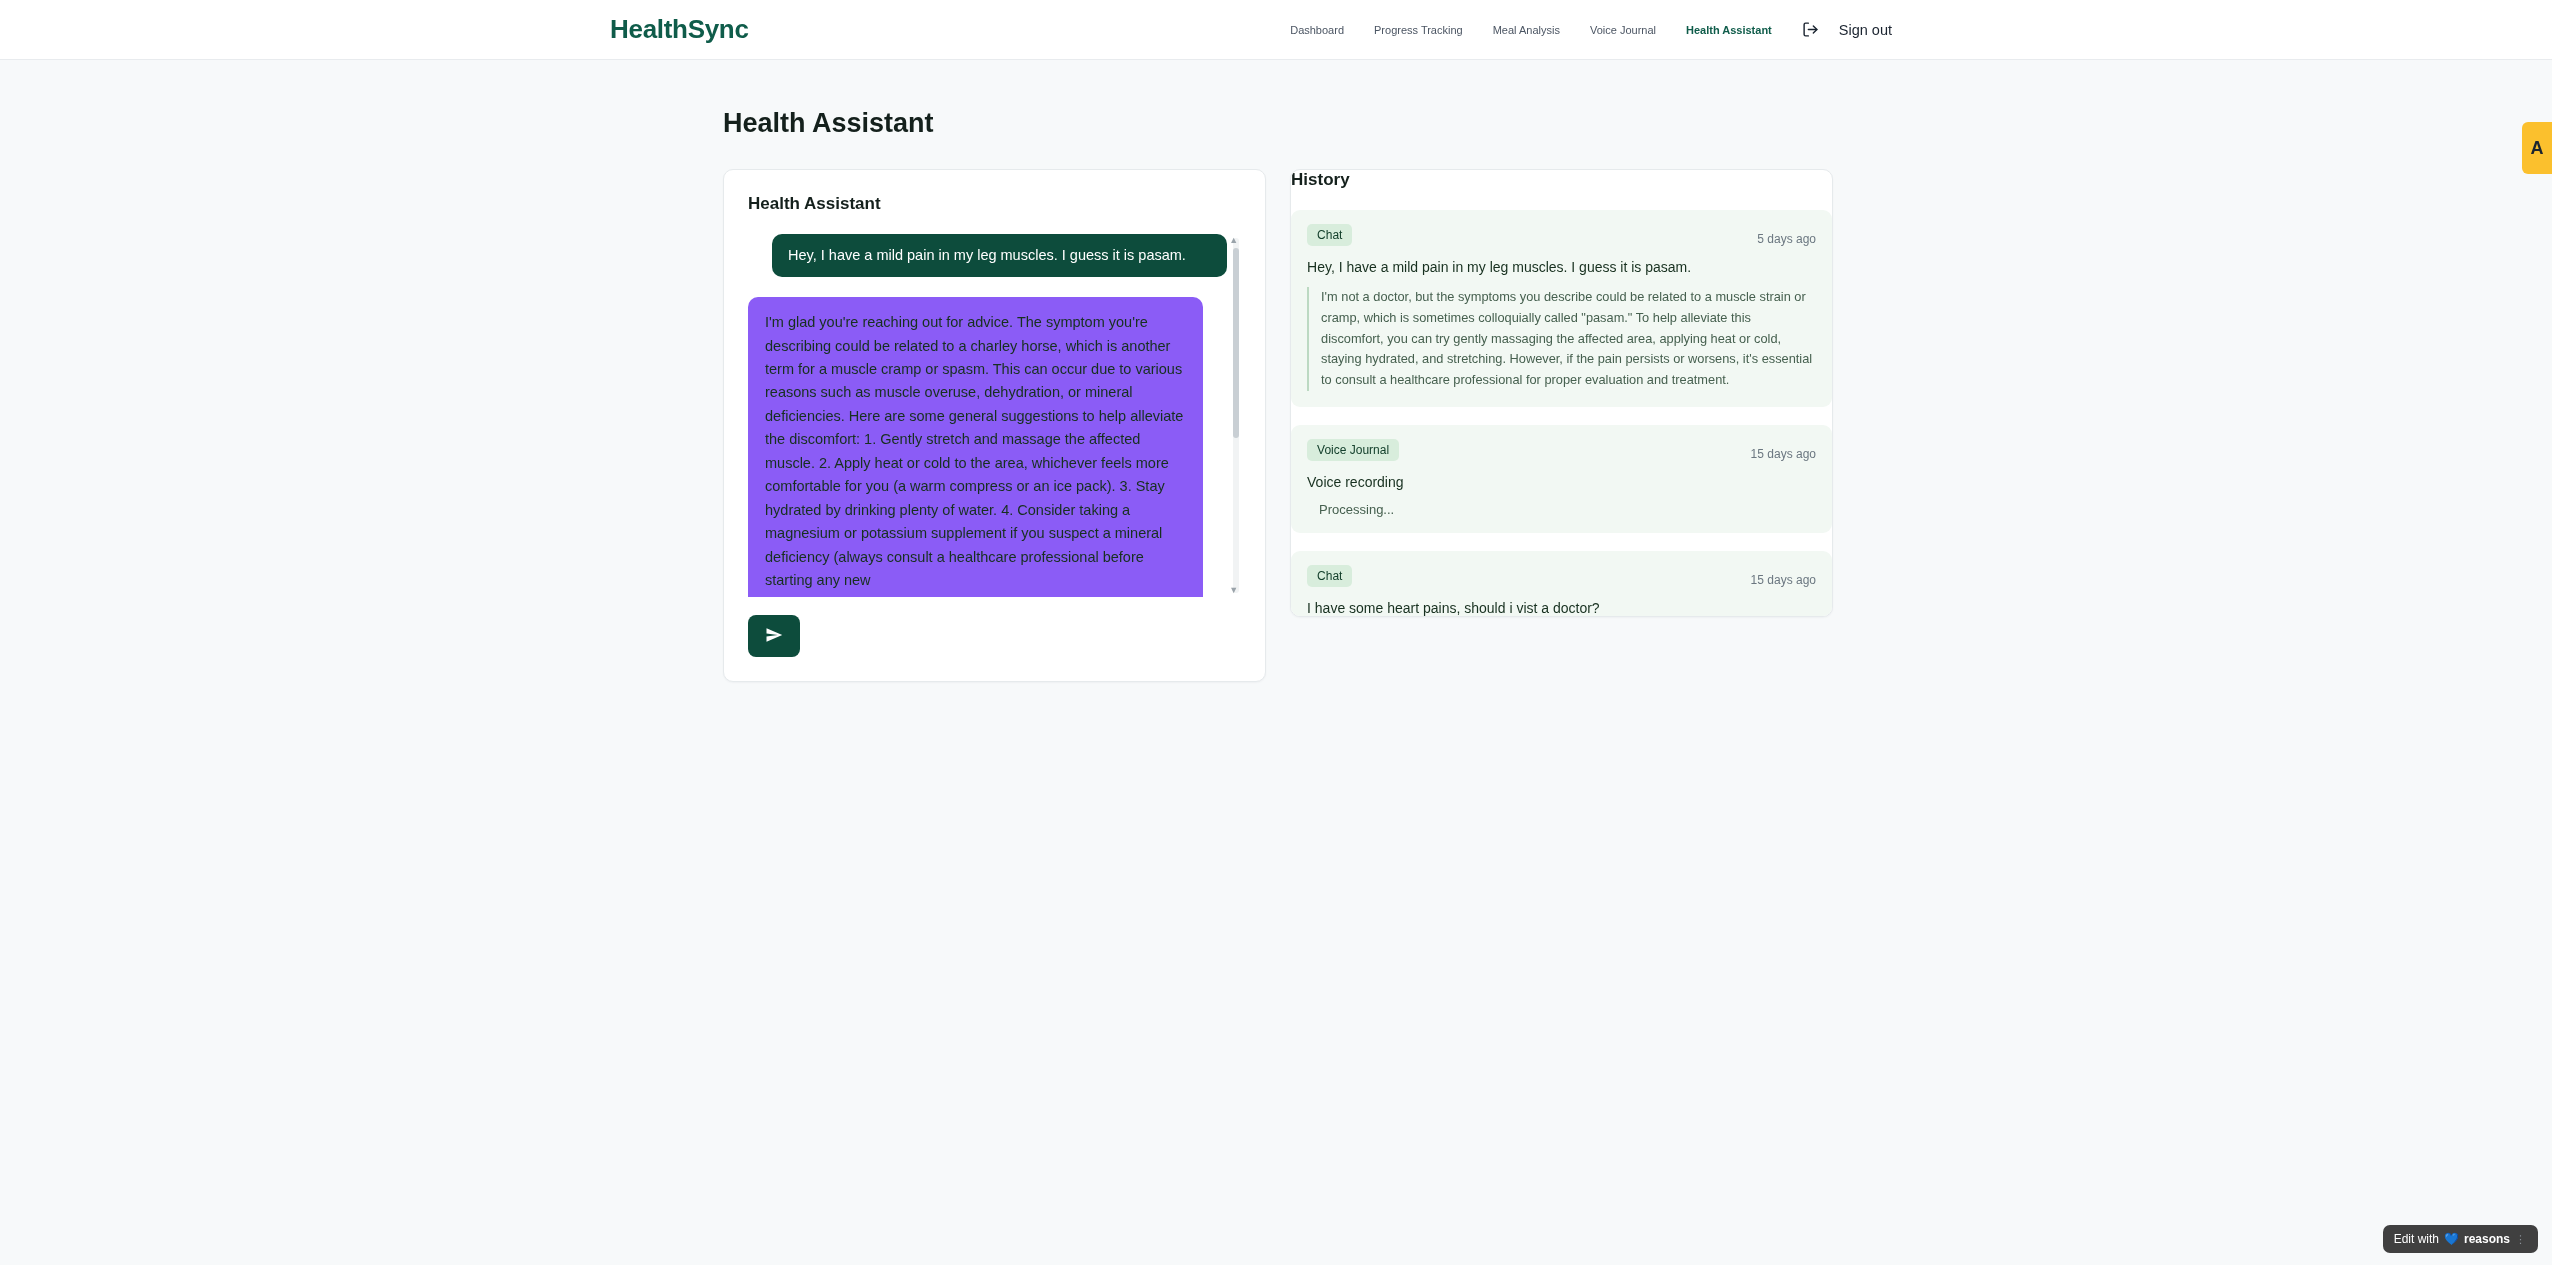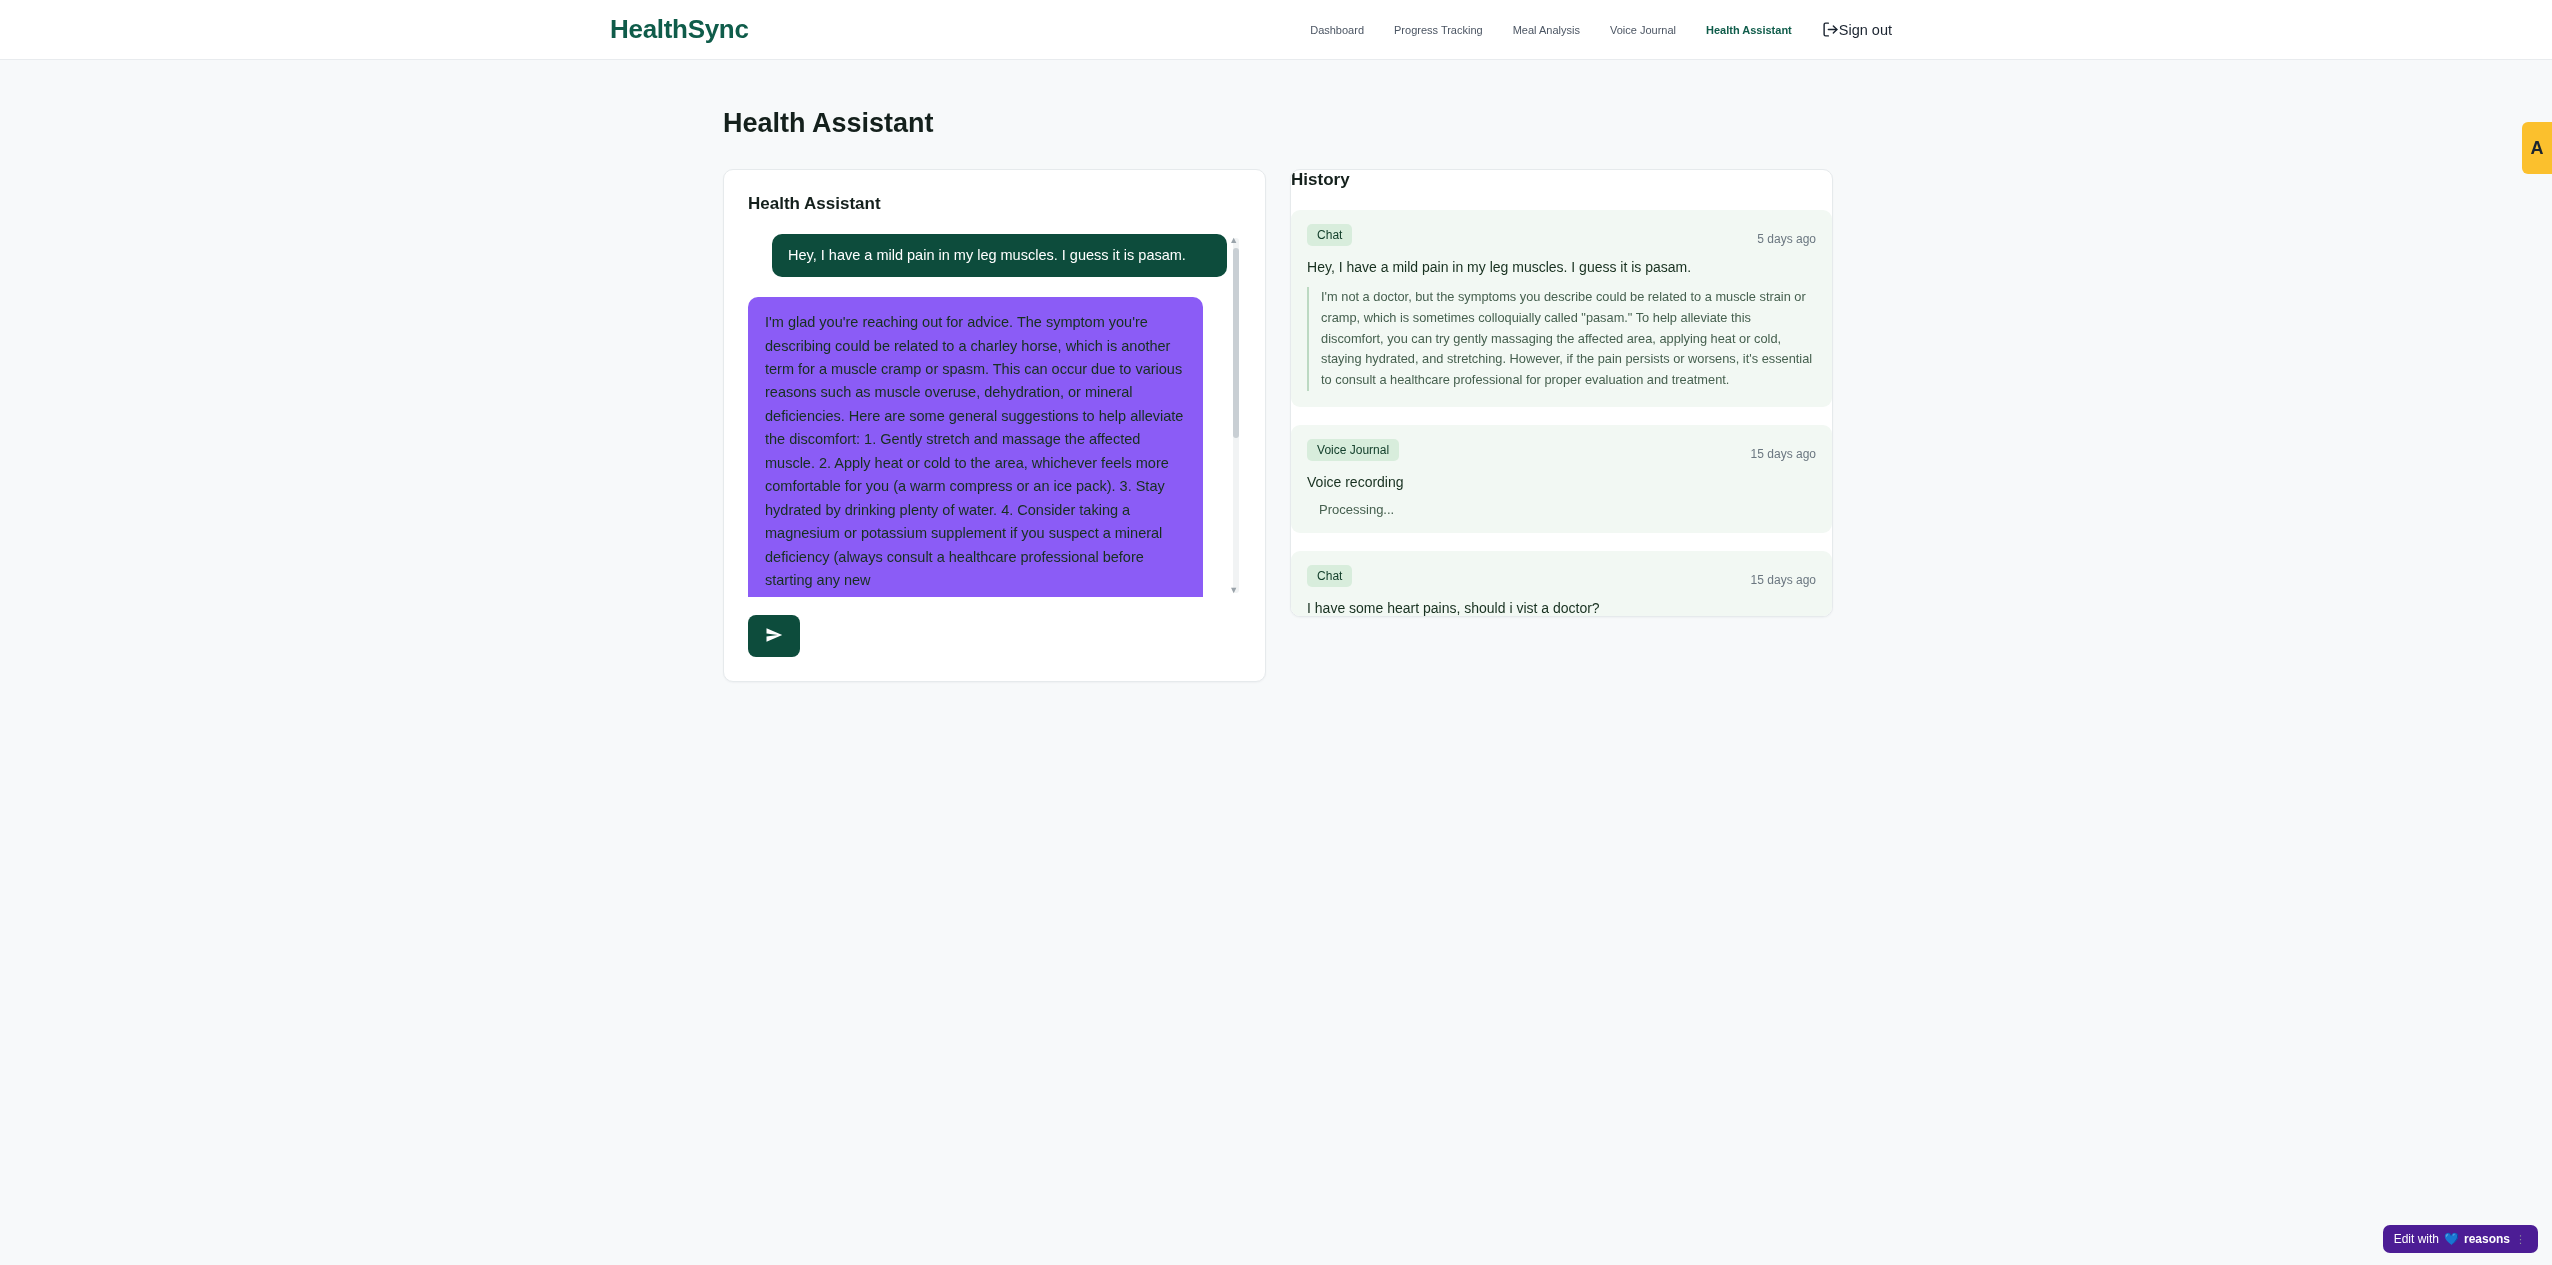--- a/index.html
+++ b/index.html
@@ -42,21 +42,21 @@
     white-space: nowrap;
     cursor: pointer;
   }
   .nav-link.active {
     color: #0f5c4a;
     font-weight: bold;
   }
   .signout {
     display: flex;
     align-items: center;
-    gap: 0;
+    gap: 20px;
     font-size: 14.5px;
     color: #1b2430;
     cursor: pointer;
   }
   .signout svg { display: block; }
 
   
   .page {
     padding: 48px 0 0 0;
   }
@@ -238,21 +238,21 @@
     justify-content: center;
     color: #1b2430;
     font-size: 18px;
     font-weight: bold;
     cursor: pointer;
   }
   .edit-badge {
     position: absolute;
     right: 14px;
     bottom: 12px;
-    background: #4c1d95;
+    background: #404040;
     color: #ffffff;
     font-size: 12px;
     border-radius: 7px;
     padding: 7px 11px;
     display: flex;
     align-items: center;
     gap: 5px;
     cursor: pointer;
   }
   .edit-badge .lovable { font-weight: bold; }

